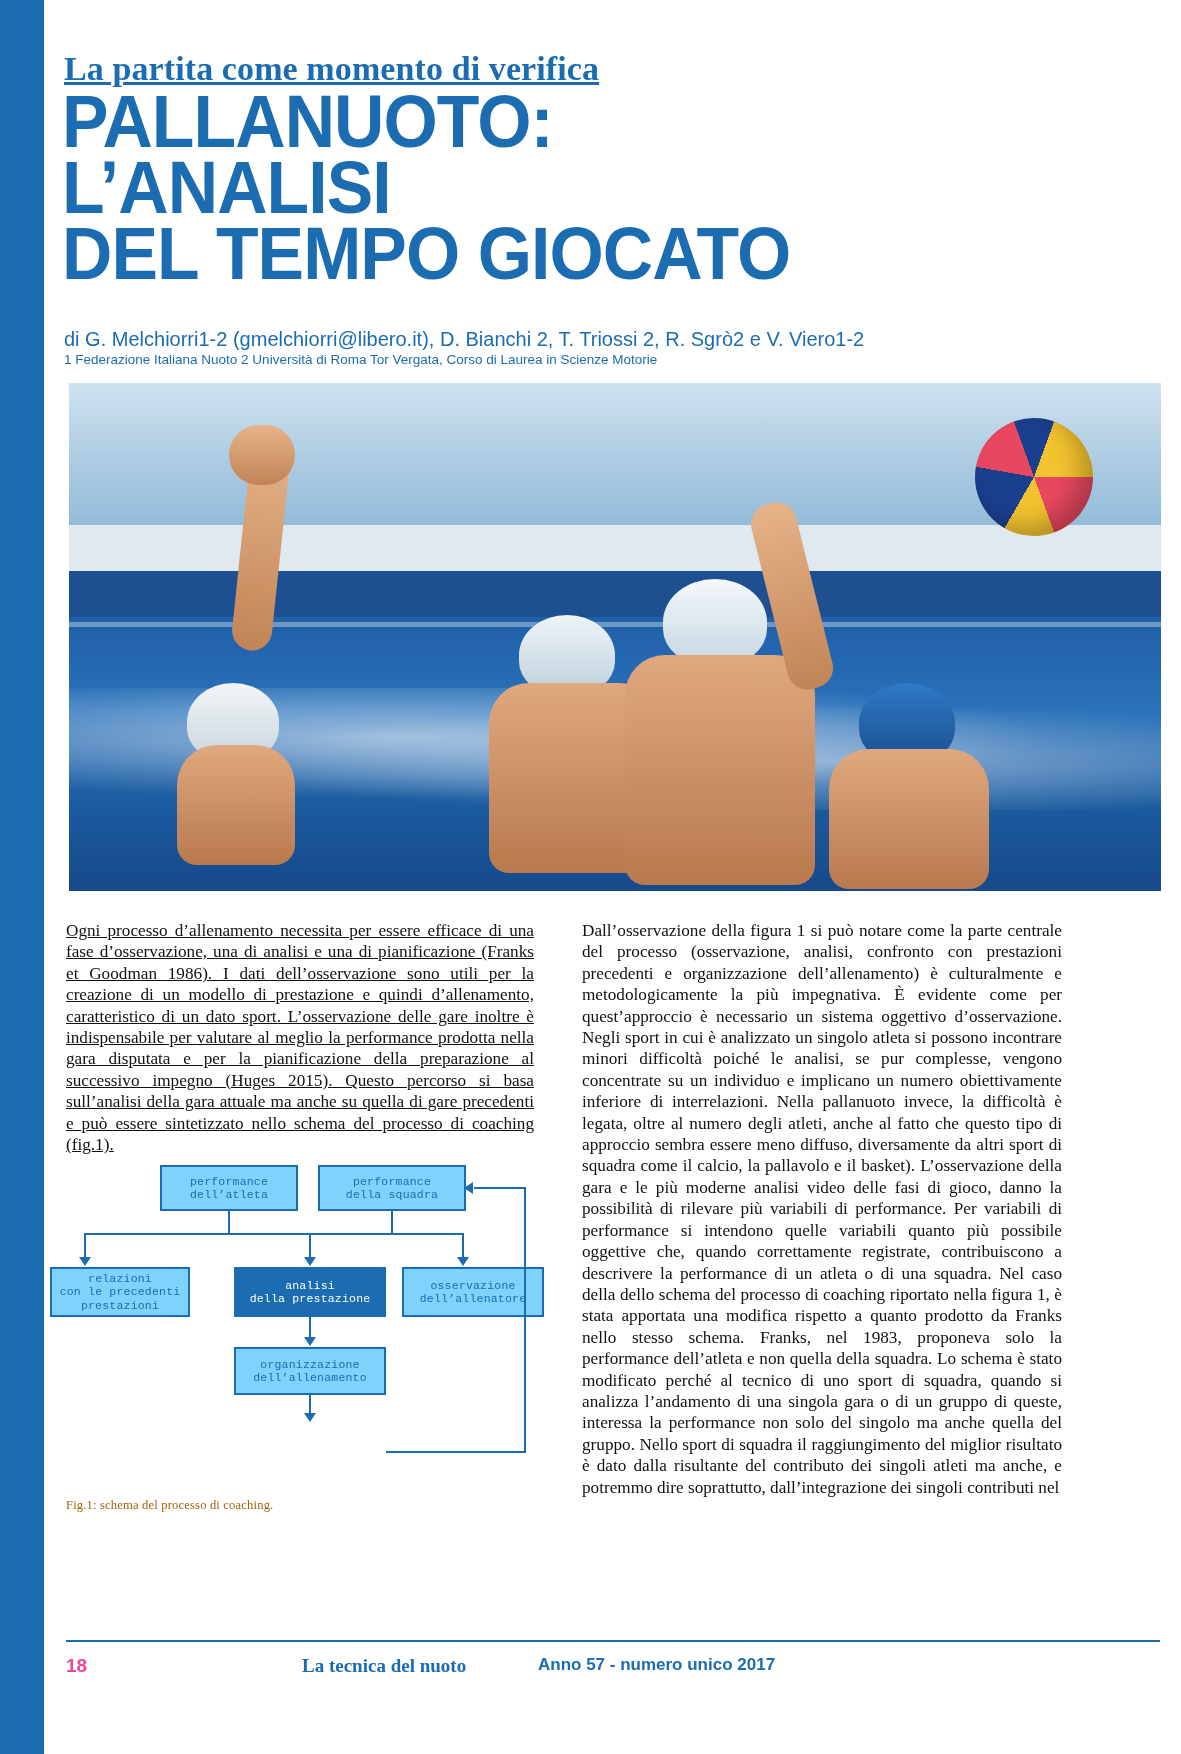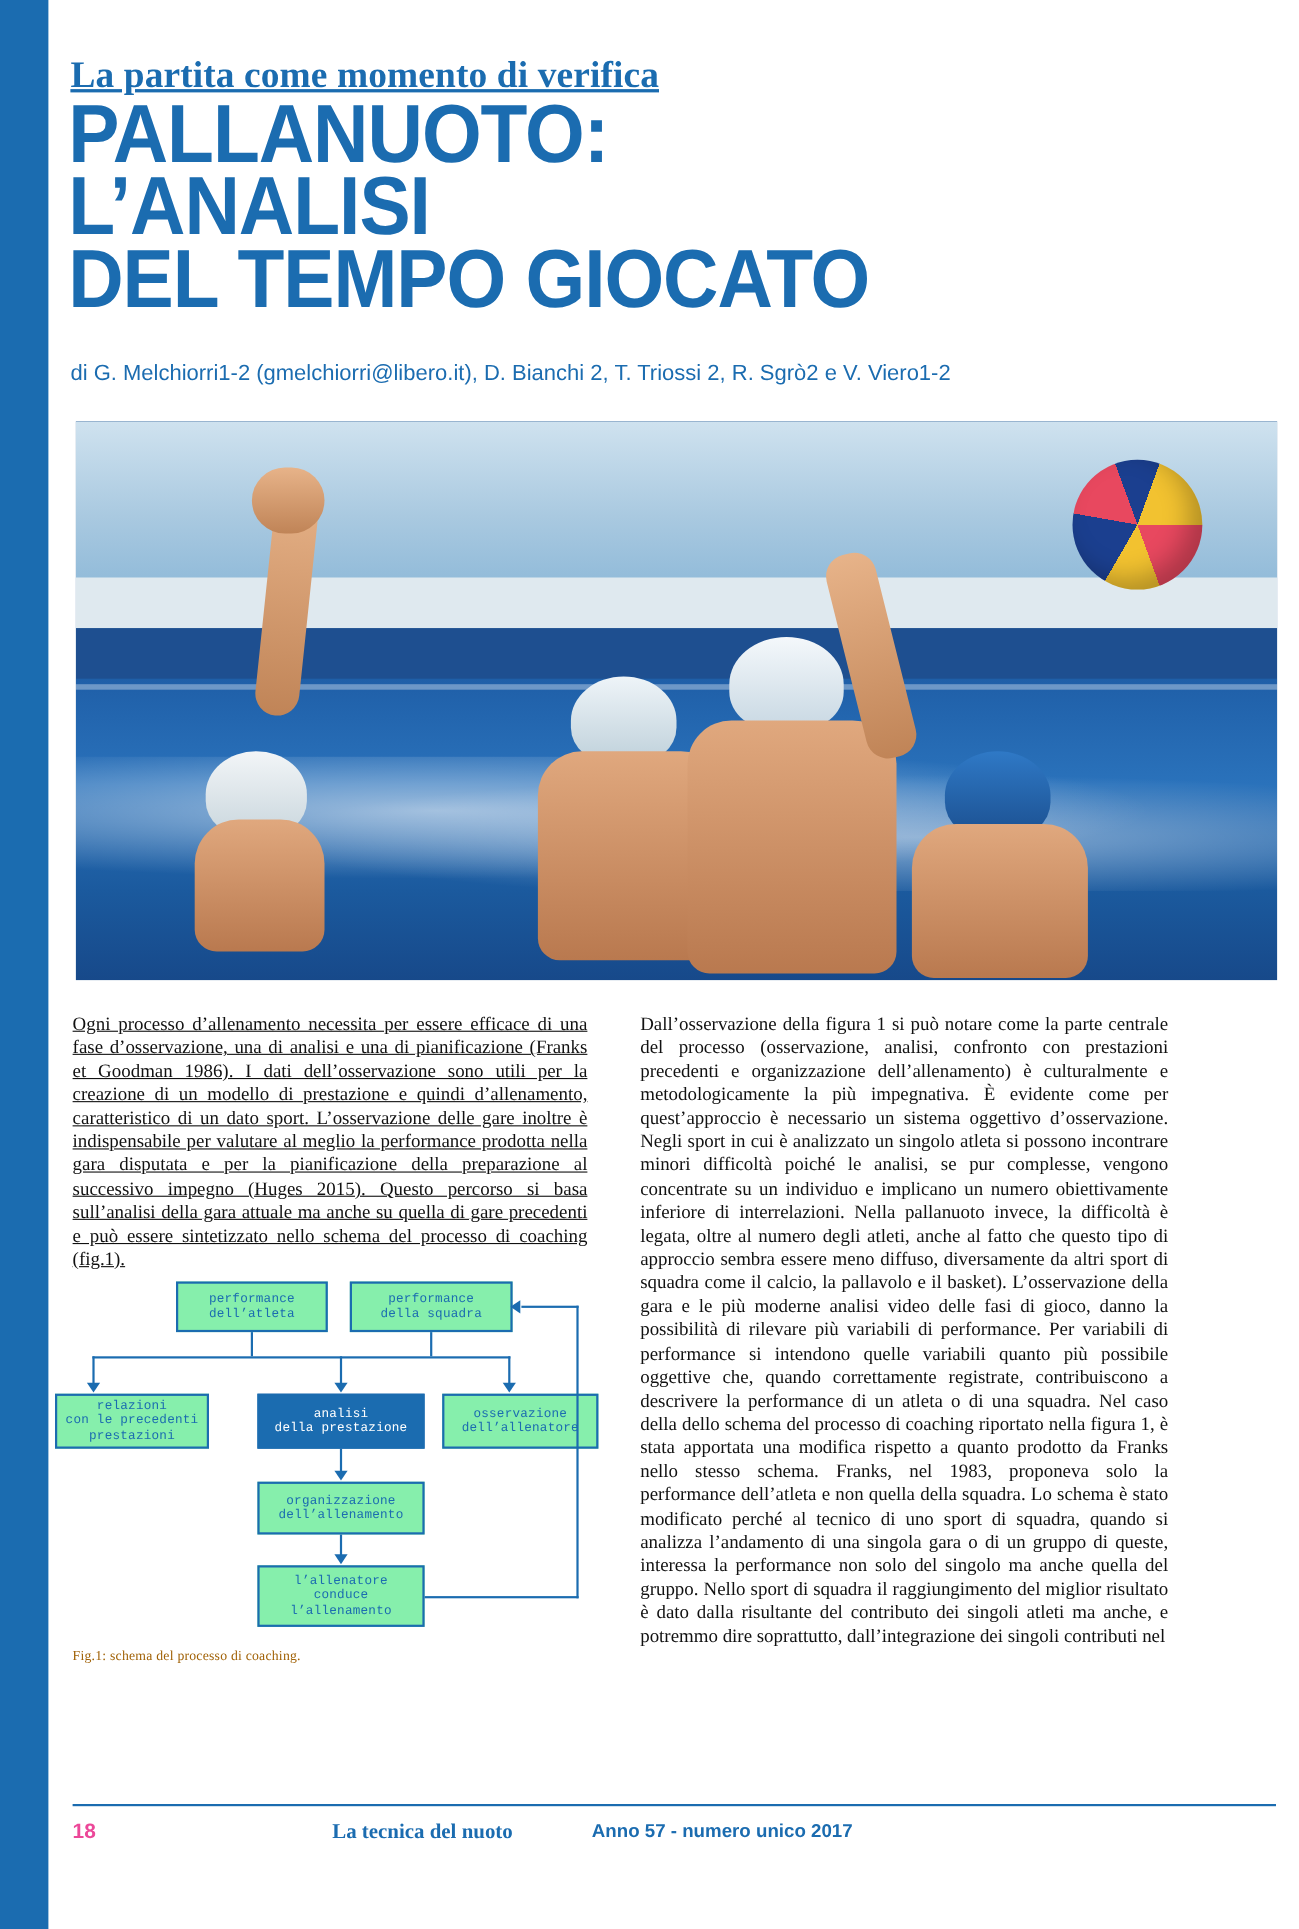--- a/index.html
+++ b/index.html
@@ -115,21 +115,21 @@
   .node{
     position:absolute;
     box-sizing:border-box;
     border:2px solid #1b6cb0;
     color:#1b6cb0;
     font-family:"Liberation Mono", monospace;
     font-size:11.5px;
     line-height:13.5px;
     text-align:center;
     display:flex;align-items:center;justify-content:center;
-    background:#86efac;
+    background:#7dd3fc;
     padding:2px 3px;
     letter-spacing:.2px;
   }
   .node.filled{background:#1b6cb0;color:#ffffff;border-color:#1b6cb0;}
   .ln{position:absolute;background:#1b6cb0;}
   .arrow-d{
     position:absolute;width:0;height:0;
     border-left:6px solid transparent;border-right:6px solid transparent;
     border-top:9px solid #1b6cb0;
   }
@@ -169,20 +169,21 @@
 <div class="page">
 
   <div class="kicker">La partita come momento di verifica</div>
 
   <div class="title">
     <span>PALLANUOTO: L’ANALISI</span>
     <span class="l2">DEL TEMPO GIOCATO</span>
   </div>
 
   <div class="authors">di G. Melchiorri1-2 (gmelchiorri@libero.it), D. Bianchi 2, T. Triossi 2, R. Sgrò2 e V. Viero1-2</div>
+  <div class="affil">1 Federazione Italiana Nuoto  2 Università di Roma Tor Vergata, Corso di Laurea in Scienze Motorie</div>
 
   <div class="photo">
     <div class="ph-sky"></div>
     <div class="ph-band1"></div>
     <div class="ph-band2"></div>
     <div class="ph-water"></div>
     <div class="ph-foam"></div>
     <div class="ph-lane" style="top:47%;"></div>
 
     <div class="ball"></div>
@@ -240,23 +241,20 @@
 
     <div class="ln" style="left:243px;top:152px;width:2px;height:22px;"></div>
     <div class="arrow-d" style="left:238px;top:172px;"></div>
 
     <div class="node" style="left:168px;top:182px;width:152px;height:48px;white-space:pre-line;">organizzazione
 dell’allenamento</div>
 
     <div class="ln" style="left:243px;top:230px;width:2px;height:20px;"></div>
     <div class="arrow-d" style="left:238px;top:248px;"></div>
 
-    <div class="node" style="left:168px;top:258px;width:152px;height:56px;white-space:pre-line;">l’allenatore
-conduce
-l’allenamento</div>
 
     <div class="ln" style="left:320px;top:286px;width:140px;height:2px;"></div>
     <div class="ln" style="left:458px;top:22px;width:2px;height:266px;"></div>
     <div class="ln" style="left:408px;top:22px;width:52px;height:2px;"></div>
     <div class="arrow-l" style="left:398px;top:17px;"></div>
   </div>
 
   <div class="figcap">Fig.1: schema del processo di coaching.</div>
 
   <div class="footrule"></div>

